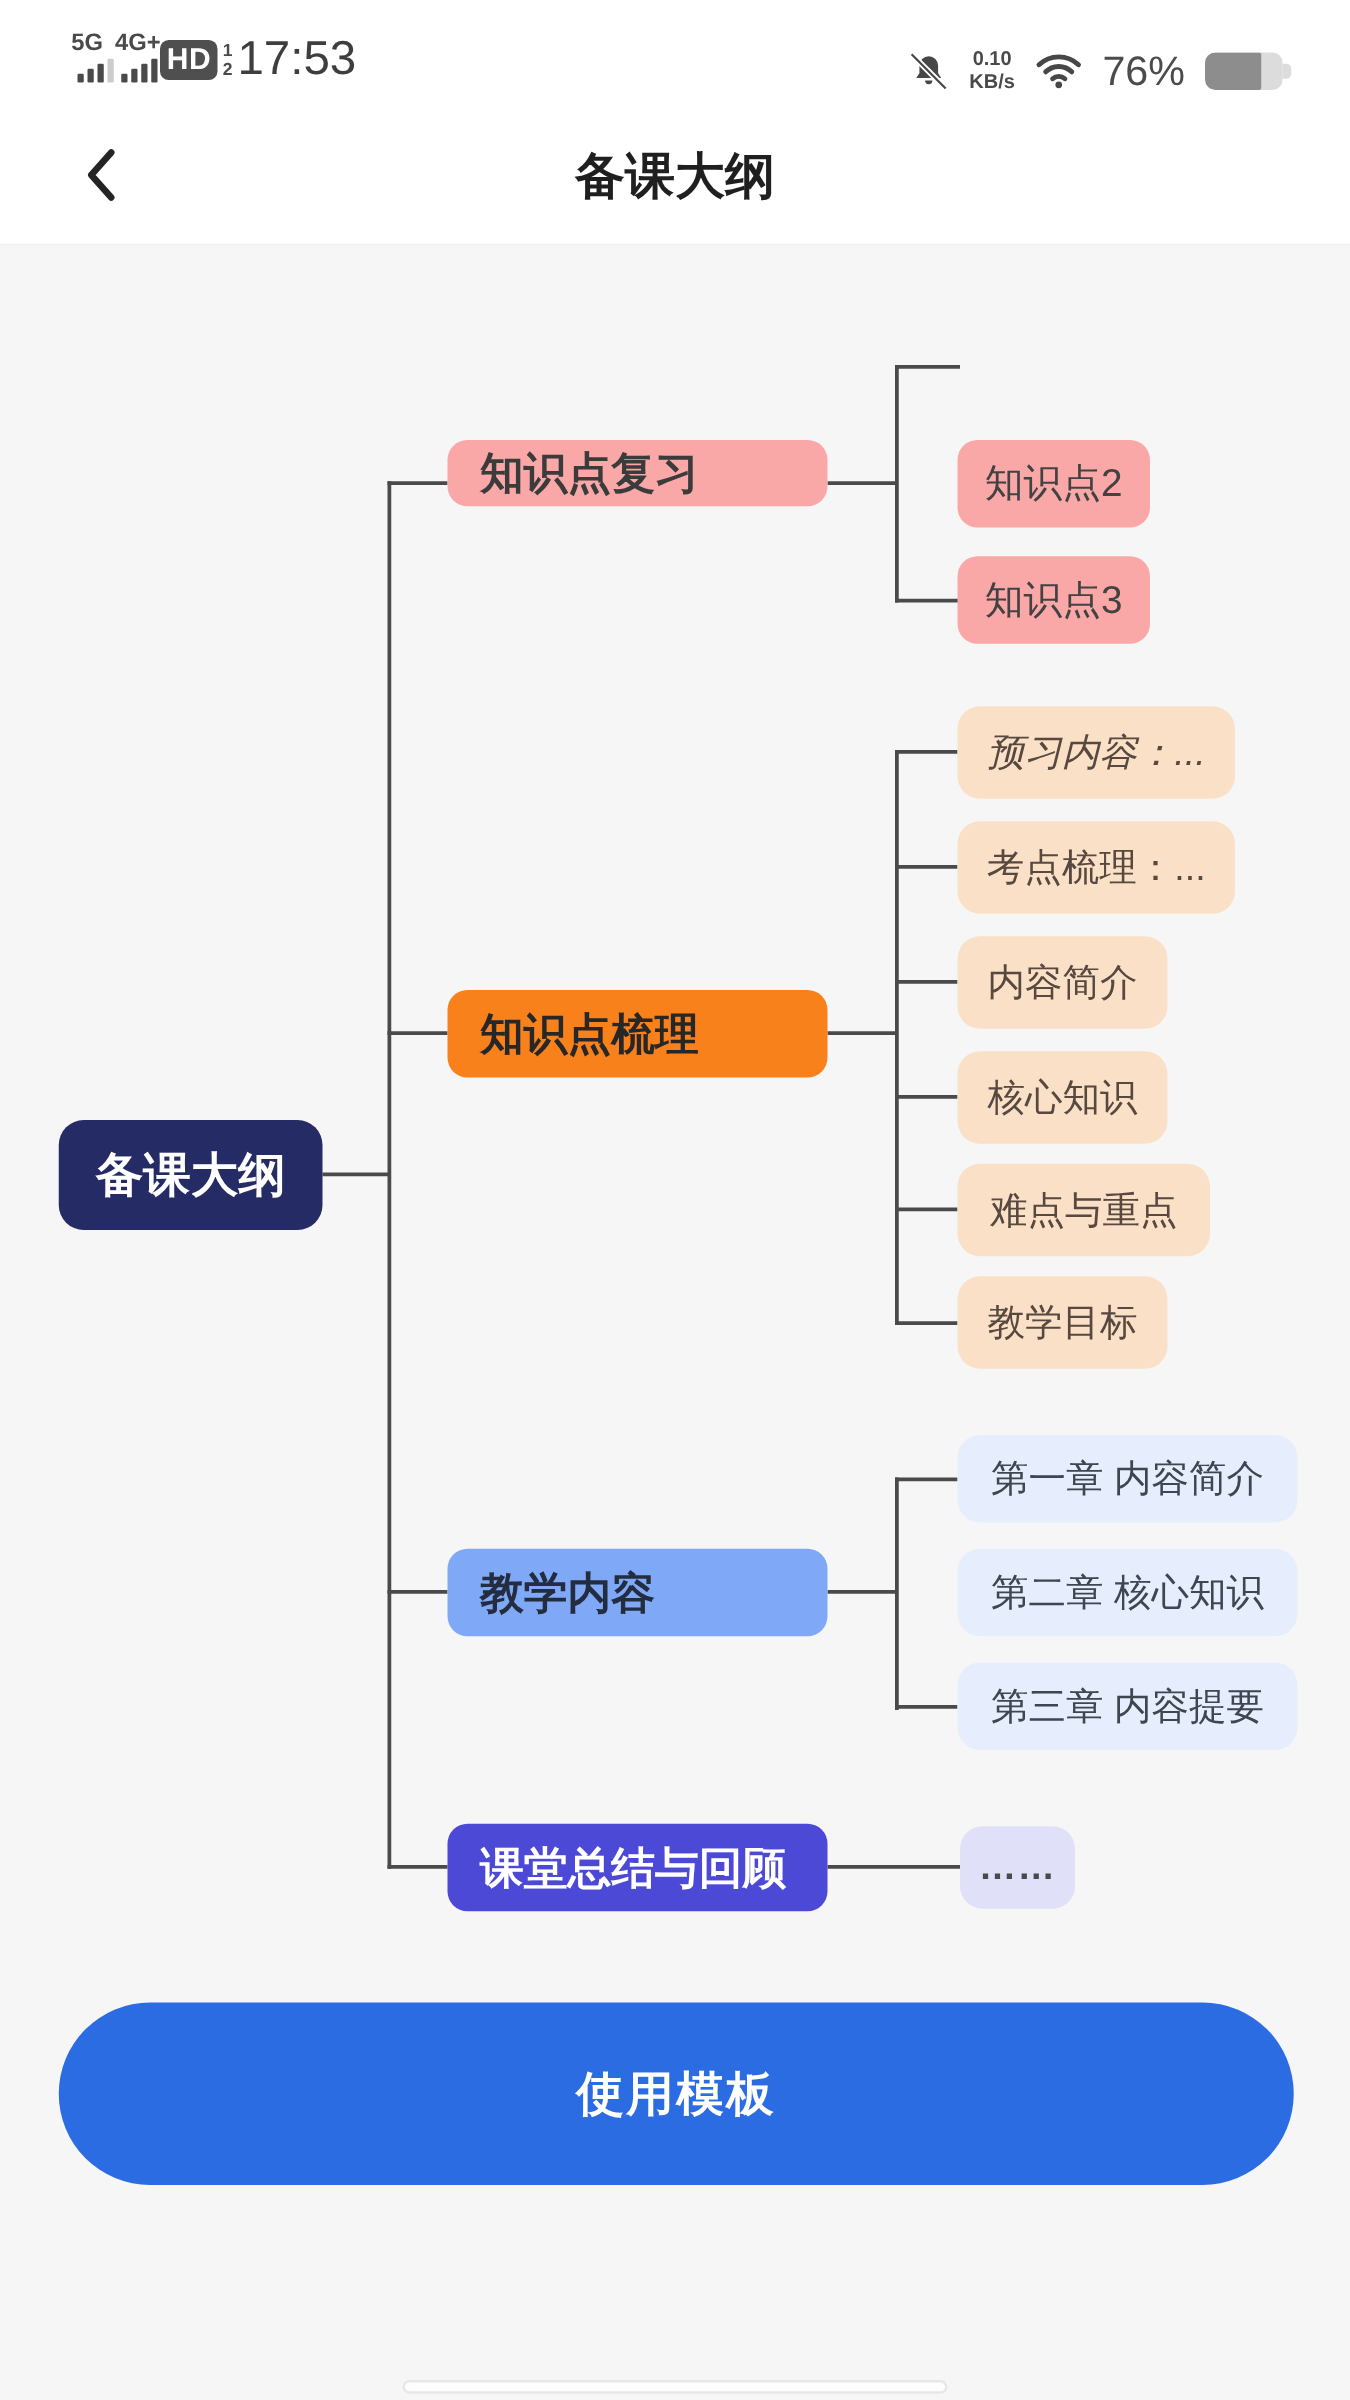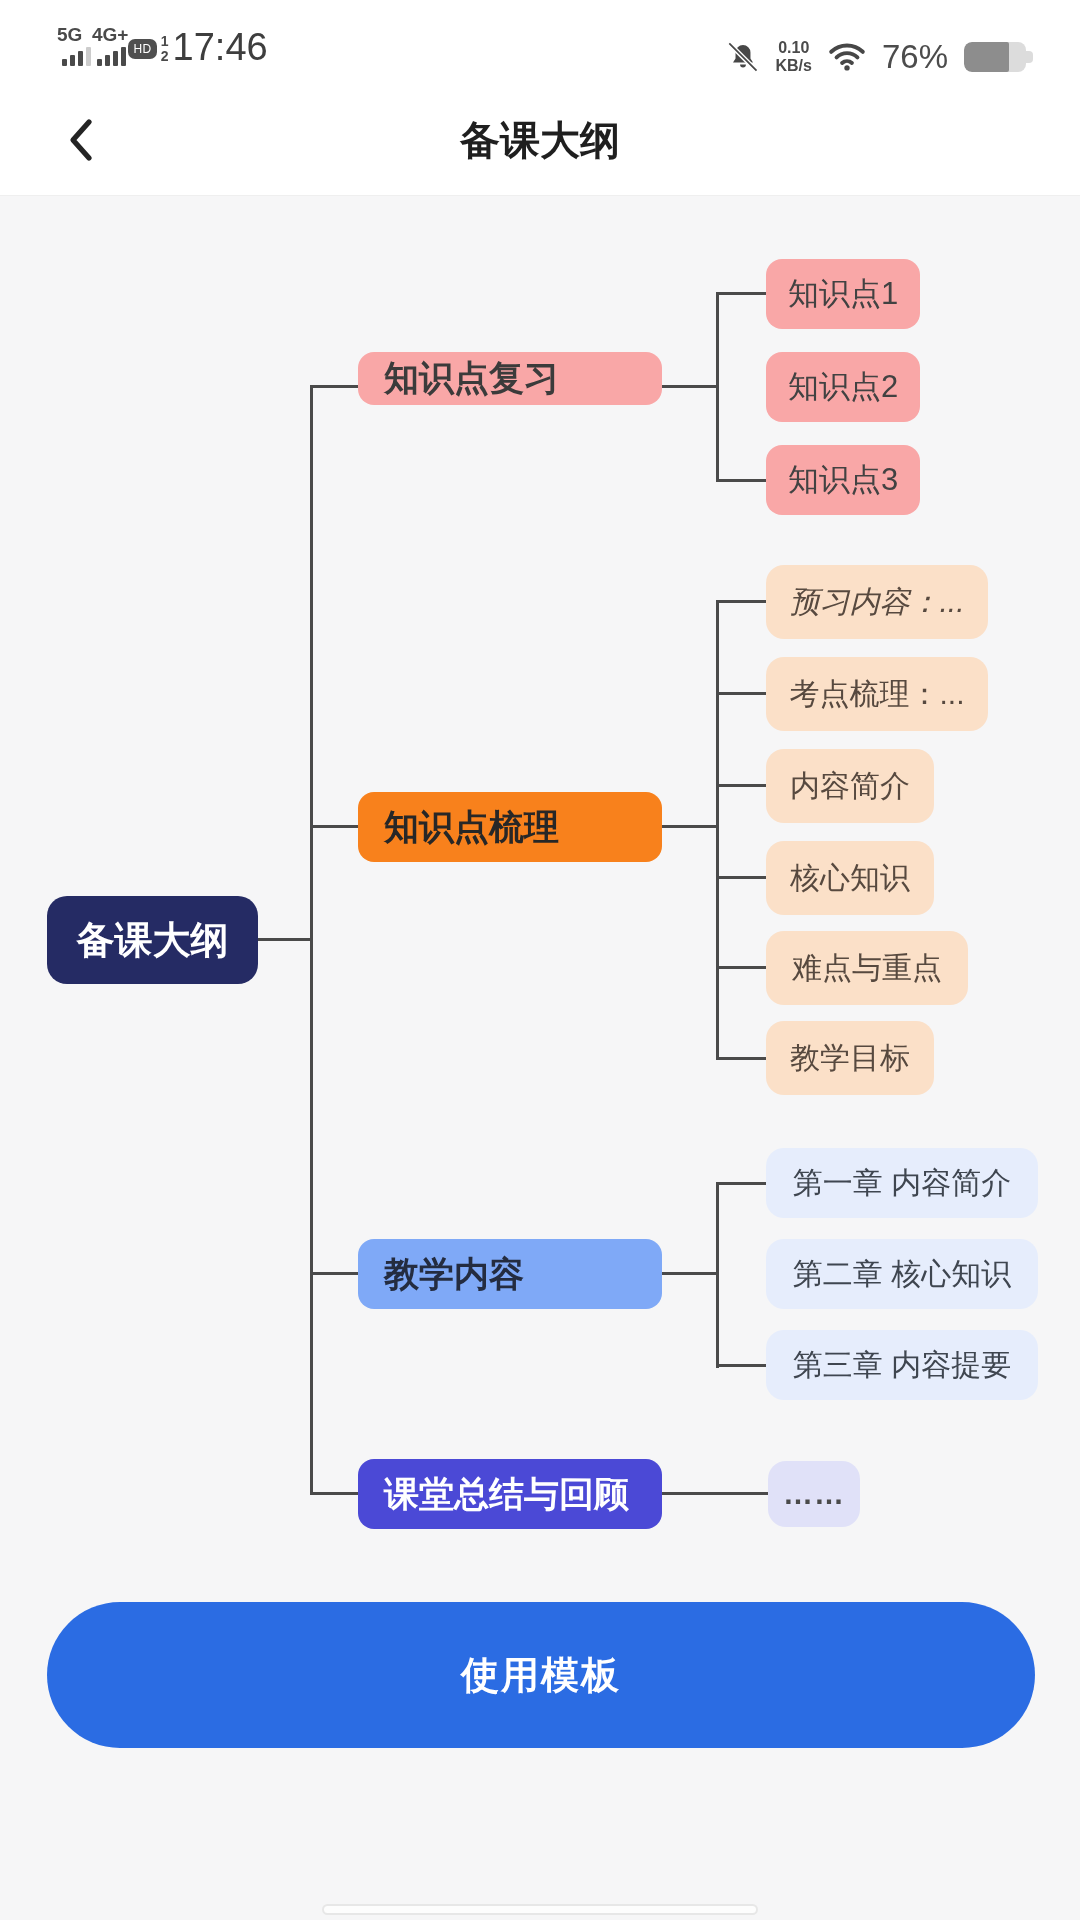--- a/index.html
+++ b/index.html
@@ -14,21 +14,21 @@
       display:flex;align-items:center;justify-content:space-between;
       padding:6px 46px 0 56px;box-sizing:border-box;}
   .sb-left{display:flex;align-items:flex-end;gap:0;}
   .sig{display:flex;flex-direction:column;align-items:flex-start;}
   .sig-lbl{font-size:19px;font-weight:700;color:#4a4a4a;line-height:1;margin-left:1px;}
   .bars{display:flex;align-items:flex-end;gap:3px;margin-top:3px;margin-left:6px;}
   .bar{width:5px;background:#4a4a4a;border-radius:1px;}
   .bar.h1{height:7px}.bar.h2{height:11px}.bar.h3{height:15px}.bar.h4{height:19px}
   .bar.dim{background:#cccccc;}
   .hdwrap{display:flex;align-items:center;gap:4px;margin-bottom:2px;}
-  .hd{background:#4f4f4f;color:#fff;font-size:12px;font-weight:400;border-radius:7px;
+  .hd{background:#4f4f4f;color:#fff;font-size:24px;font-weight:700;border-radius:7px;
       padding:4px 5px;line-height:1;letter-spacing:0.5px;}
   .sims{display:flex;flex-direction:column;font-size:14px;font-weight:700;color:#4a4a4a;line-height:1.05;}
   .time{font-size:38px;color:#3e3e3e;line-height:1;margin-left:4px;margin-bottom:0px;}
   .sb-right{display:flex;align-items:center;gap:16px;margin-top:24px;}
   .speed{display:flex;flex-direction:column;align-items:center;font-size:16px;font-weight:600;color:#4a4a4a;line-height:1.15;}
   .pct{font-size:33px;color:#4c4c4c;}
   .battwrap{position:relative;width:70px;height:30px;}
   .batt{position:absolute;left:0;top:0;width:62px;height:30px;border-radius:8px;background:#dcdcdc;overflow:hidden;}
   .batt .fill{position:absolute;left:0;top:0;bottom:0;width:72%;background:#8d8d8d;border-radius:8px 2px 2px 8px;}
   .nub{position:absolute;right:1px;top:9px;width:7px;height:12px;background:#dcdcdc;border-radius:0 4px 4px 0;}
@@ -85,21 +85,21 @@
           <i class="bar h4"></i>
       </span>
     </div>
     <div class="hdwrap">
       <span class="hd">HD</span>
       <span class="sims">
         <span>1</span>
         <span>2</span>
       </span>
     </div>
-    <span class="time">17:46</span>
+    <span class="time">17:53</span>
   </div>
   <div class="sb-right">
     <span style="display:flex;">
       <svg width="32" height="32" viewBox="0 0 24 24">
         <path d="M12 3 a5.6 5.6 0 0 1 5.6 5.6 V13.2 l1.9 2.9 H4.5 L6.4 13.2 V8.6 A5.6 5.6 0 0 1 12 3 Z" fill="#474747"></path>
         <path d="M9.8 17.6 h4.4 a2.2 2.2 0 0 1 -4.4 0 Z" fill="#474747"></path>
         <rect x="-3" y="10.9" width="30" height="2.4" transform="rotate(45 12 12)" fill="#474747" stroke="#ffffff" stroke-width="1.1"></rect>
       </svg>
     </span>
     <span class="speed">
@@ -161,21 +161,20 @@
   <div class="cline" style="left:662px;top:1272px;width:56px;height:3px;"></div>
   <div class="cline" style="left:716px;top:1182px;width:3px;height:186px;"></div>
   <div class="cline" style="left:716px;top:1182px;width:50px;height:3px;"></div>
   <div class="cline" style="left:716px;top:1364px;width:50px;height:3px;"></div>
 
   <div class="cline" style="left:662px;top:1492px;width:106px;height:3px;"></div>
 
   <div class="node root centered" style="left:47px;top:896px;width:211px;height:88px;">备课大纲</div>
 
   <div class="node b1 leftpad" style="left:358px;top:352px;width:304px;height:53px;">知识点复习</div>
-  <div class="node pinkc centered" style="left:766px;top:259px;width:154px;height:70px;">知识点1</div>
   <div class="node pinkc centered" style="left:766px;top:352px;width:154px;height:70px;">知识点2</div>
   <div class="node pinkc centered" style="left:766px;top:445px;width:154px;height:70px;">知识点3</div>
 
   <div class="node b2 leftpad" style="left:358px;top:792px;width:304px;height:70px;">知识点梳理</div>
   <div class="node peach centered" style="left:766px;top:565px;width:222px;height:74px;font-style:italic;">预习内容：...</div>
   <div class="node peach centered" style="left:766px;top:657px;width:222px;height:74px;">考点梳理：...</div>
   <div class="node peach centered" style="left:766px;top:749px;width:168px;height:74px;">内容简介</div>
   <div class="node peach centered" style="left:766px;top:841px;width:168px;height:74px;">核心知识</div>
   <div class="node peach centered" style="left:766px;top:931px;width:202px;height:74px;">难点与重点</div>
   <div class="node peach centered" style="left:766px;top:1021px;width:168px;height:74px;">教学目标</div>

